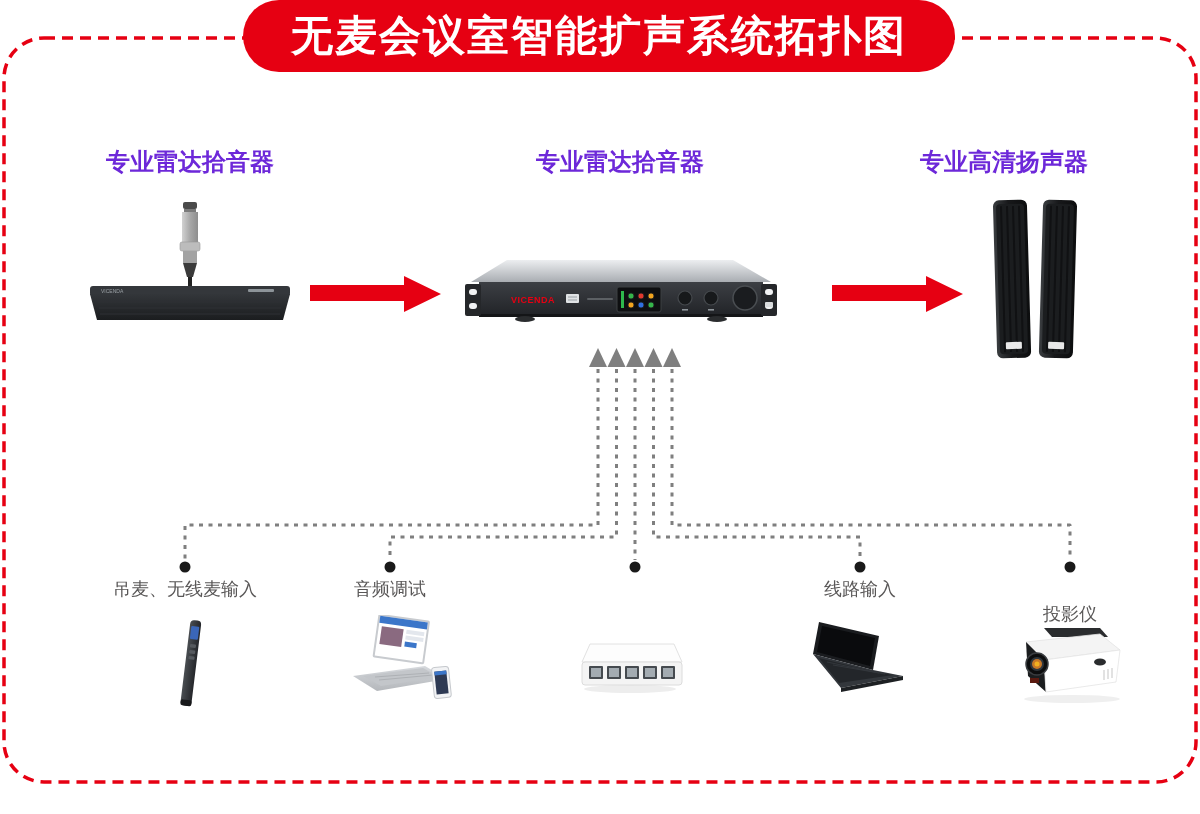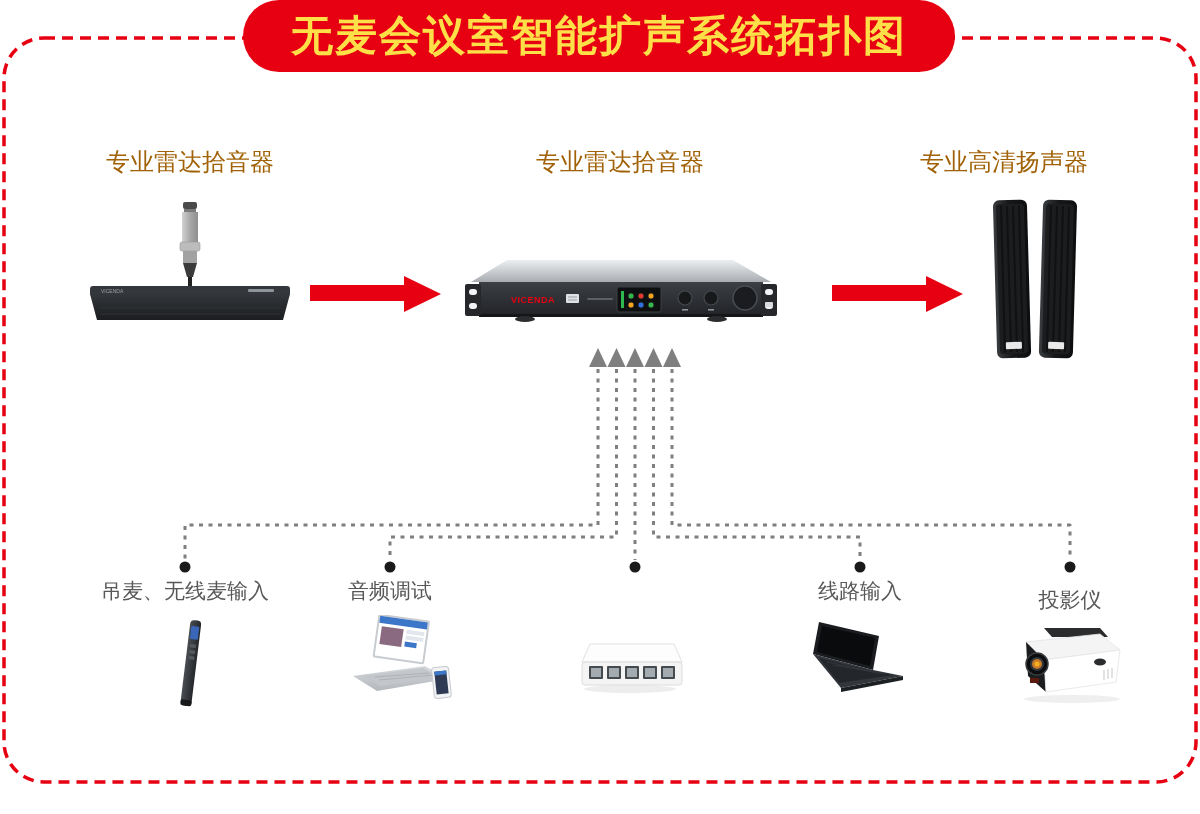--- a/index.html
+++ b/index.html
@@ -5,23 +5,23 @@
   html,body{margin:0;padding:0;background:#ffffff;}
   .stage{
     position:relative;width:1200px;height:814px;background:#ffffff;
     font-family:"Liberation Sans","DejaVu Sans",sans-serif;overflow:hidden;
   }
   .overlay{position:absolute;left:0;top:0;width:1200px;height:814px;z-index:1;pointer-events:none;}
   .banner{
     position:absolute;left:243px;top:0;width:712px;height:72px;z-index:3;
     background:#e60012;border-radius:36px;display:flex;align-items:center;justify-content:center;
   }
-  .banner span{color:#fde047;font-size:42px;font-weight:bold;letter-spacing:2px;white-space:nowrap;}
-  .dev-label{position:absolute;z-index:2;text-align:center;font-weight:normal;font-size:24px;color:#a16207;white-space:nowrap;}
-  .in-label{position:absolute;z-index:2;text-align:center;font-size:21px;color:#595757;white-space:nowrap;}
+  .banner span{color:#ffffff;font-size:42px;font-weight:bold;letter-spacing:2px;white-space:nowrap;}
+  .dev-label{position:absolute;z-index:2;text-align:center;font-weight:bold;font-size:24px;color:#6d28d9;white-space:nowrap;}
+  .in-label{position:absolute;z-index:2;text-align:center;font-size:18px;color:#595757;white-space:nowrap;}
   .dev{position:absolute;z-index:2;}
 </style>
 </head>
 <body>
 
 <div class="stage">
 
   <svg class="overlay" style="z-index:0">
     <rect x="4" y="38" width="1192" height="744" rx="40" fill="none" stroke="#e60012" stroke-width="3.5" stroke-dasharray="11 7"></rect>
   </svg>
@@ -159,21 +159,21 @@
       <line x1="70" y1="14" x2="70" y2="160" stroke="#101113" stroke-width="2"></line>
       <line x1="76" y1="14" x2="76" y2="160" stroke="#101113" stroke-width="2"></line>
       <line x1="82" y1="14" x2="82" y2="160" stroke="#101113" stroke-width="2"></line>
       <rect x="65" y="150" width="16" height="7" rx="1" fill="#e9e9e9"></rect>
     </g>
   </svg>
 
   <div class="in-label" style="left:85px;top:577px;width:200px">吊麦、无线麦输入</div>
   <div class="in-label" style="left:310px;top:577px;width:160px">音频调试</div>
   <div class="in-label" style="left:780px;top:577px;width:160px">线路输入</div>
-  <div class="in-label" style="left:990px;top:586px;width:160px">投影仪</div>
+  <div class="in-label" style="left:990px;top:602px;width:160px">投影仪</div>
 
   <svg class="dev" style="left:158px;top:616px" width="64" height="100" viewBox="0 0 64 100">
     <defs>
       <linearGradient id="gmic" x1="0" y1="0" x2="1" y2="0">
         <stop offset="0" stop-color="#4a4e52"></stop>
           <stop offset="1" stop-color="#24262a"></stop>
       </linearGradient>
     </defs>
     <g transform="rotate(7 32 50)">
       <rect x="27" y="4" width="11" height="86" rx="4" fill="url(#gmic)"></rect>

